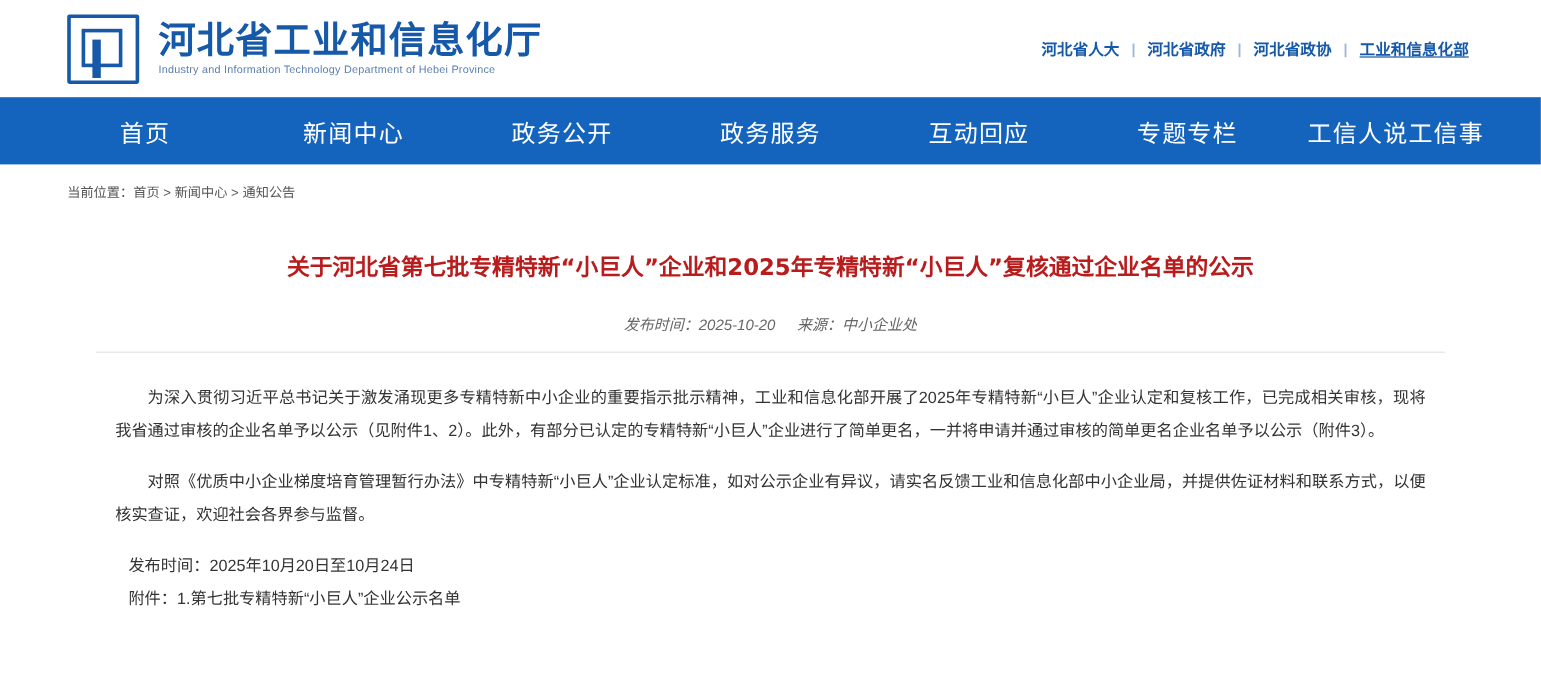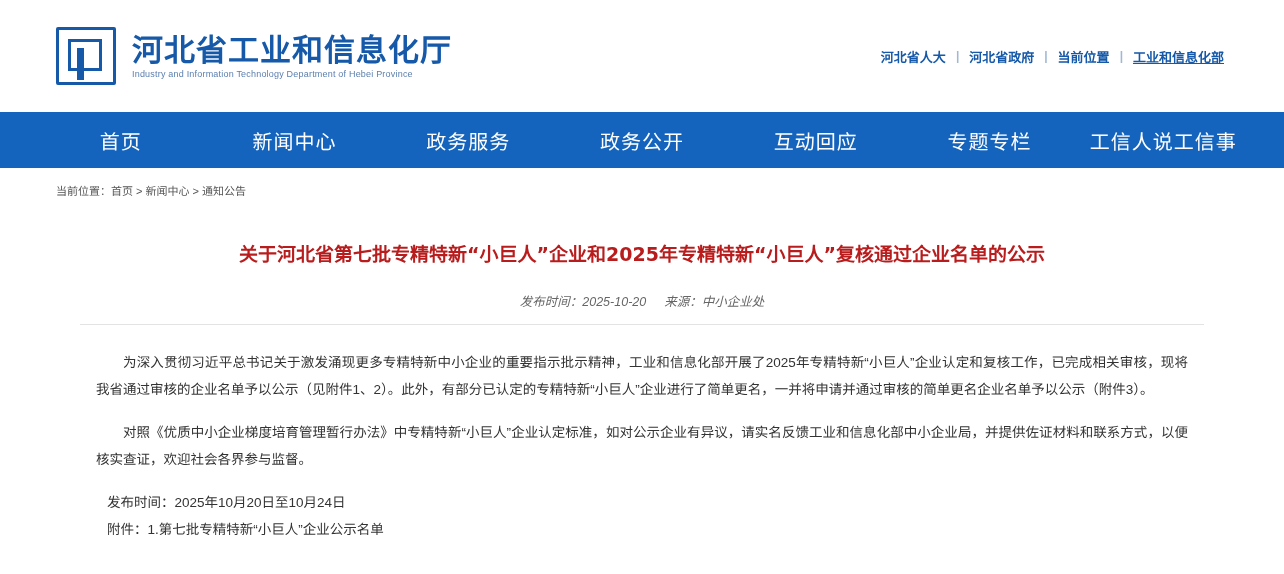--- a/index.html
+++ b/index.html
@@ -15,21 +15,21 @@
     overflow: hidden;
   }
   .page {
     position: relative;
     width: 1284px;
     height: 574px;
   }
 
   
   .header {
-    height: 112px;
+    height: 81px;
     padding: 0 50px 0 56px;
     display: flex;
     align-items: center;
     justify-content: space-between;
     box-sizing: border-box;
   }
   .brand {
     display: flex;
     align-items: center;
     gap: 16px;
@@ -185,31 +185,31 @@
       <div class="brand-text">
         <div class="brand-cn">河北省工业和信息化厅</div>
         <div class="brand-en">Industry and Information Technology Department of Hebei Province</div>
       </div>
     </div>
     <div class="header-links">
       <a href="#">河北省人大</a>
       <span class="sep">|</span>
       <a href="#">河北省政府</a>
       <span class="sep">|</span>
-      <a href="#">当前位置</a>
+      <a href="#">河北省政协</a>
       <span class="sep">|</span>
       <a href="#" class="last">工业和信息化部</a>
     </div>
   </div>
 
   <div class="nav">
     <div class="nav-item">首页</div>
     <div class="nav-item">新闻中心</div>
+    <div class="nav-item">政务公开</div>
     <div class="nav-item">政务服务</div>
-    <div class="nav-item">政务公开</div>
     <div class="nav-item">互动回应</div>
     <div class="nav-item">专题专栏</div>
     <div class="nav-item">工信人说工信事</div>
   </div>
 
   <div class="breadcrumb">
     <span>当前位置：</span><a href="#">首页</a><span> &gt; </span><a href="#">新闻中心</a><span> &gt; </span><a href="#">通知公告</a>
   </div>
 
   <div class="article">

